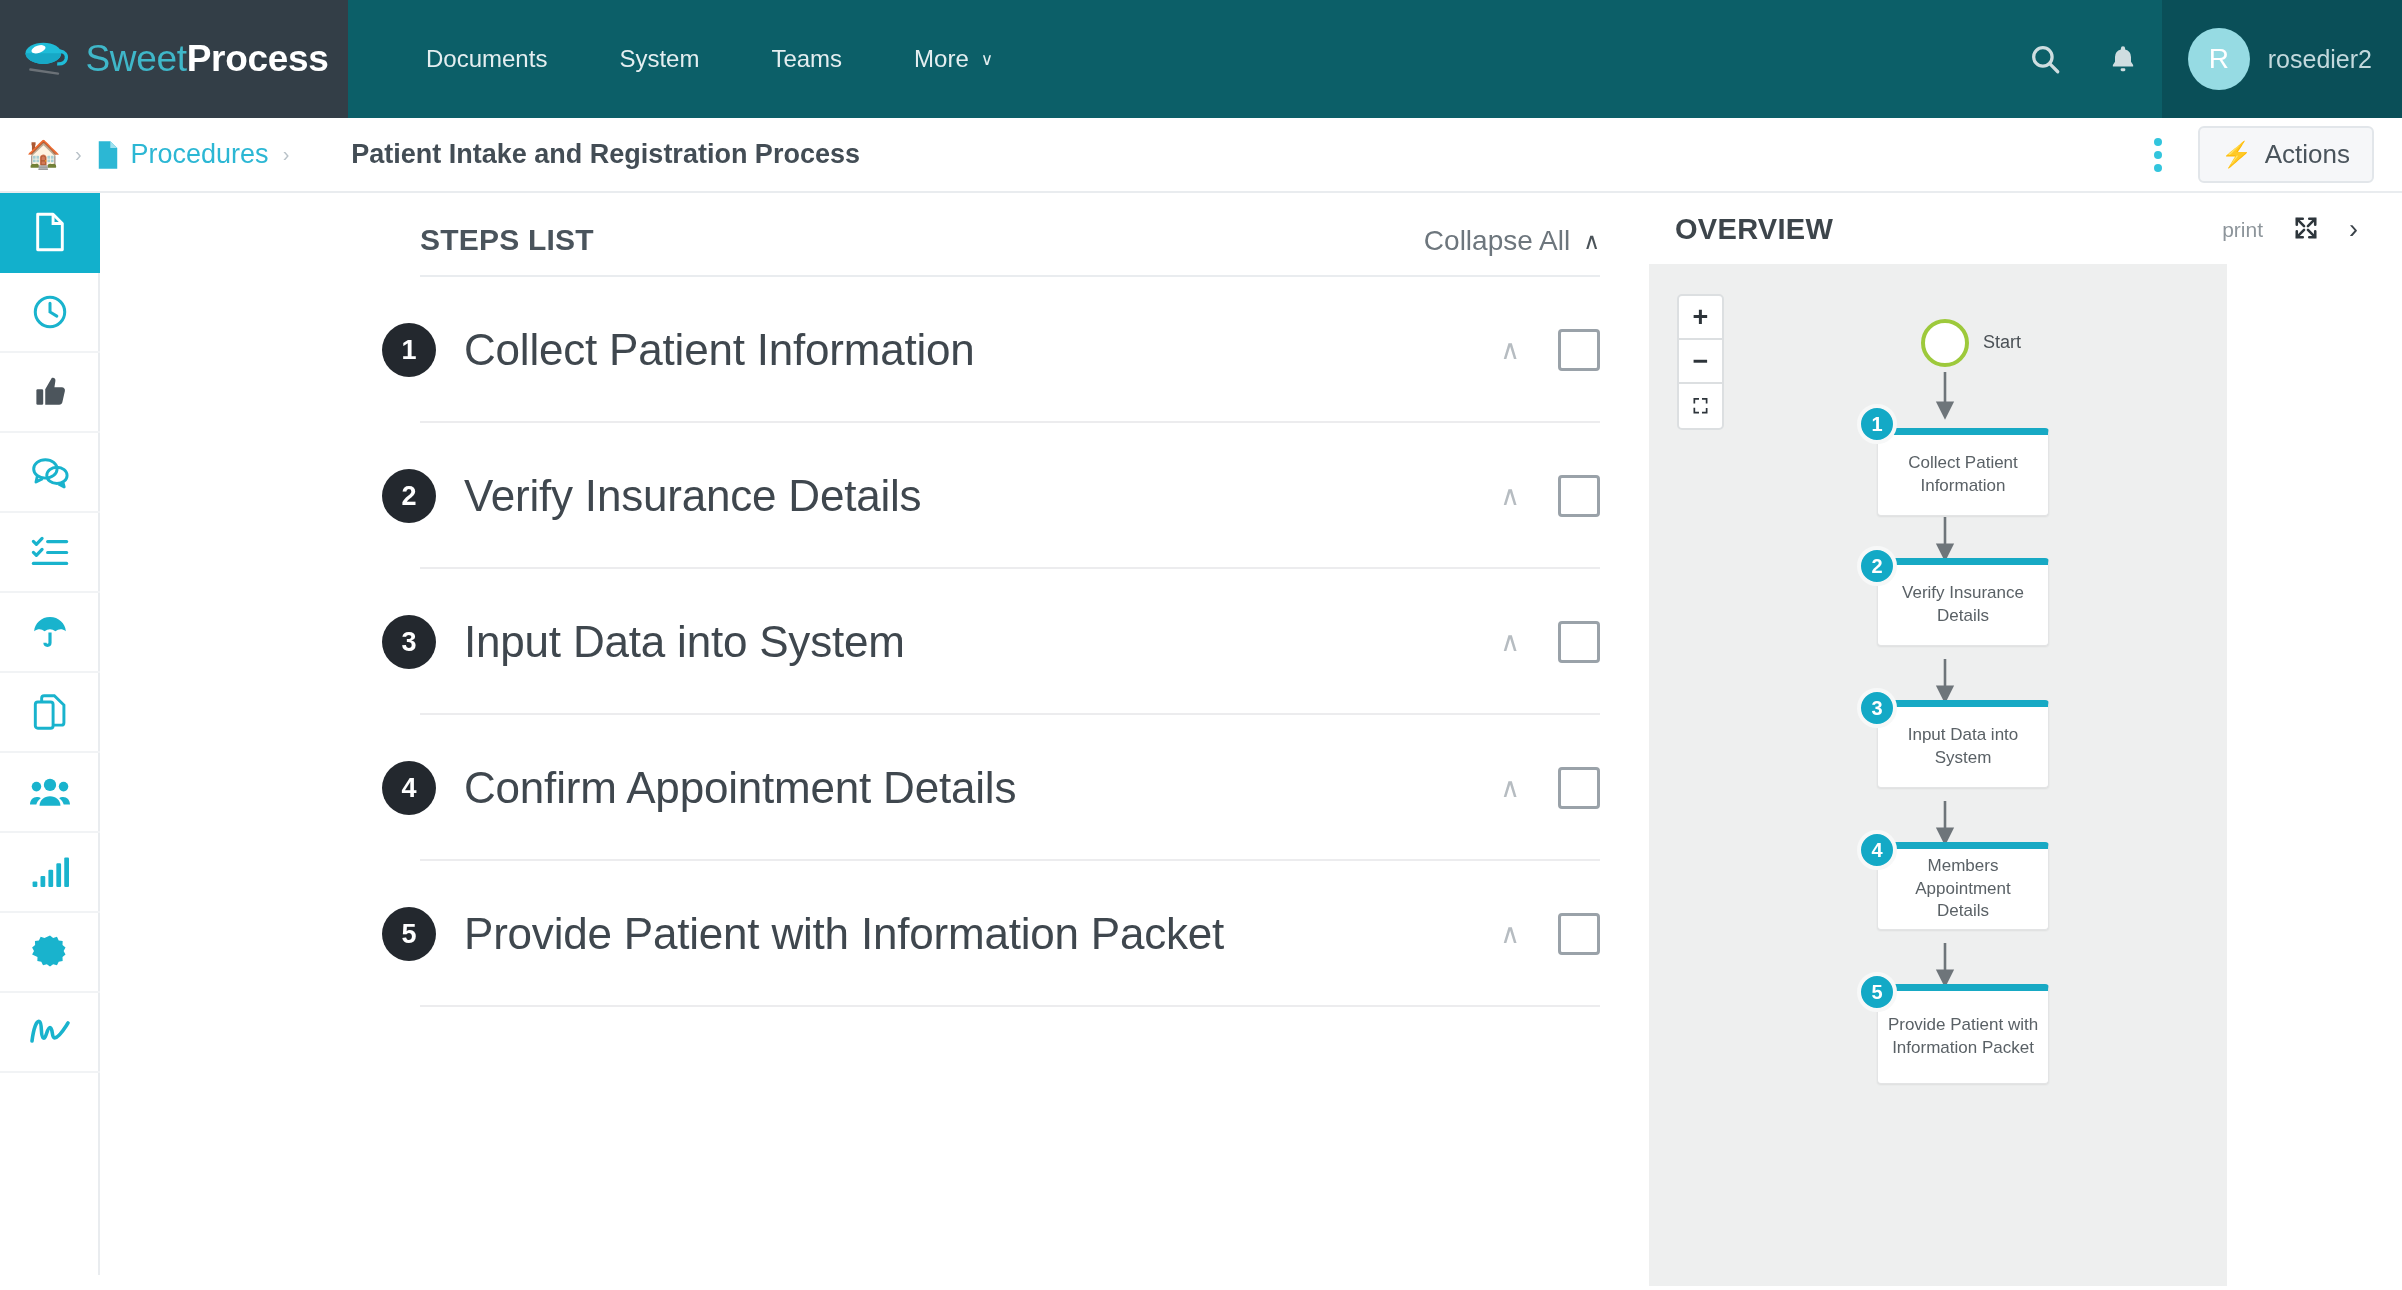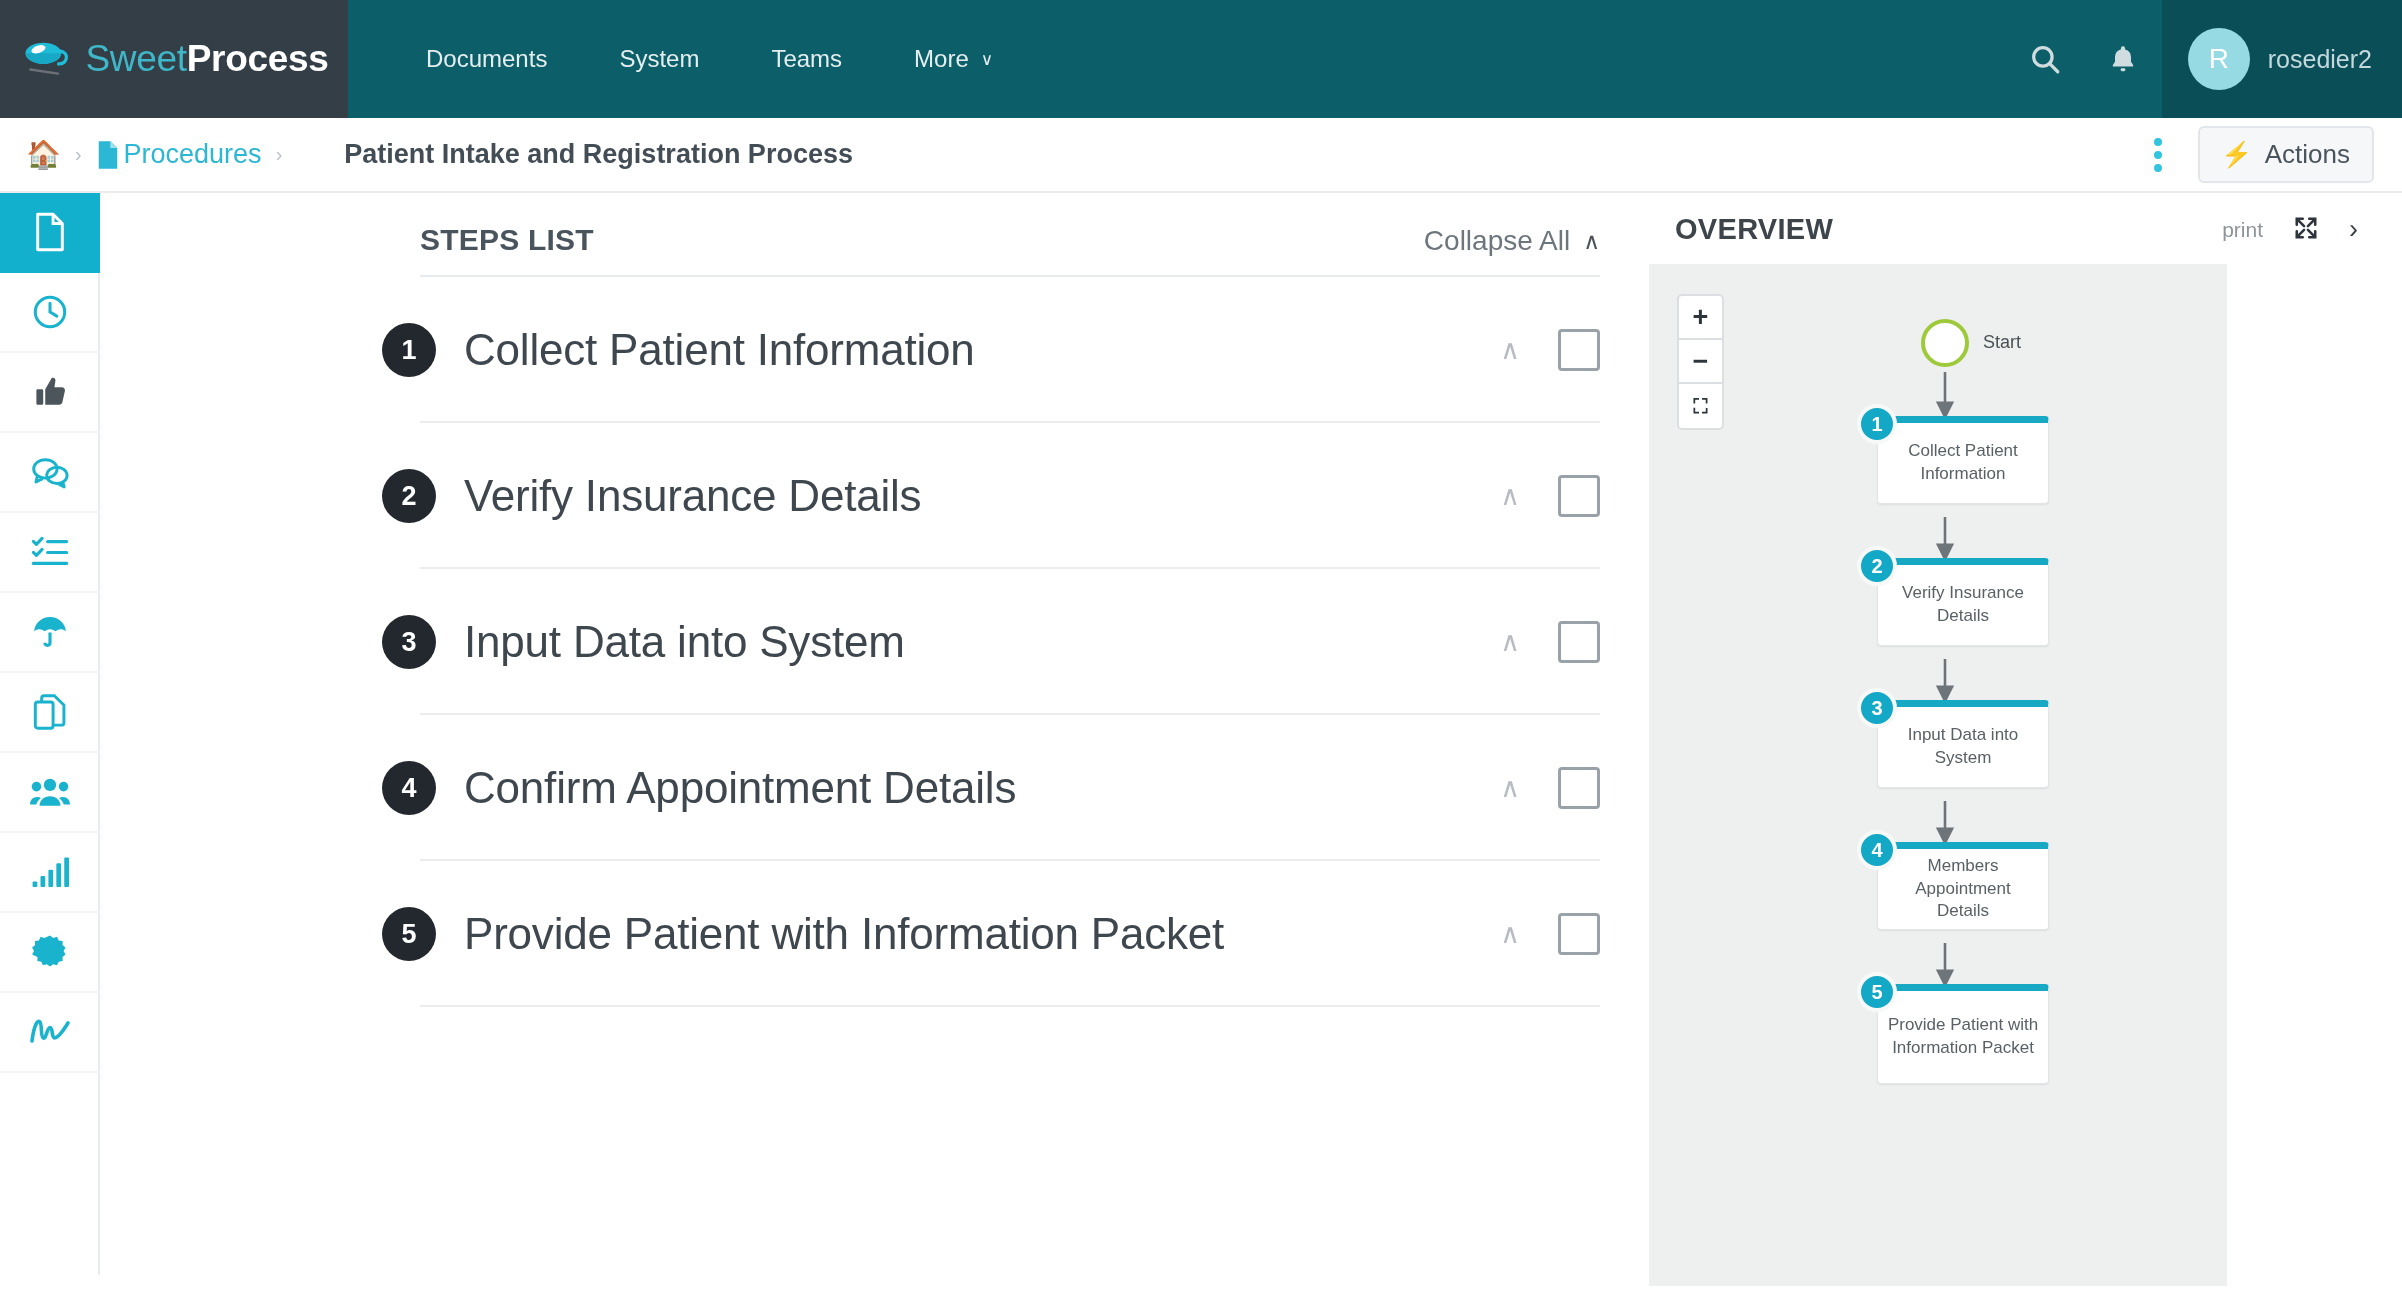--- a/index.html
+++ b/index.html
@@ -69,21 +69,21 @@
     background: #ffffff;
     border-bottom: 2px solid #e9ecef;
     display: flex; align-items: center;
     padding: 0 28px 0 26px;
   }
   .crumbs { display: flex; align-items: center; gap: 14px; }
   .crumb-home { color: #17b0ca; font-size: 28px; line-height: 1; cursor: pointer; }
   .crumb-sep { color: #b9c2c8; font-size: 20px; }
   .crumb-link {
     color: #2cb7d4; font-size: 27px; cursor: pointer;
-    display: flex; align-items: center; gap: 4px;
+    display: flex; align-items: center; gap: 11px;
   }
   .crumb-current { color: #434d55; font-size: 27px; font-weight: 700; margin-left: 48px; }
 
   .crumb-right { margin-left: auto; display: flex; align-items: center; gap: 28px; }
   .kebab { display: flex; flex-direction: column; gap: 5px; cursor: pointer; padding: 8px; }
   .kebab span { width: 8px; height: 8px; border-radius: 50%; background: #32c5dd; display: block; }
   .actions-btn {
     display: flex; align-items: center; gap: 12px;
     background: #f6f7f9; border: 2px solid #e2e6ea; border-radius: 6px;
     padding: 11px 22px; cursor: pointer;
@@ -500,21 +500,21 @@
       <line x1="296" y1="253" x2="296" y2="290" stroke="#6e757a" stroke-width="2.6" marker-end="url(#arrow)"></line>
       <line x1="296" y1="395" x2="296" y2="432" stroke="#6e757a" stroke-width="2.6" marker-end="url(#arrow)"></line>
       <line x1="296" y1="537" x2="296" y2="574" stroke="#6e757a" stroke-width="2.6" marker-end="url(#arrow)"></line>
       <line x1="296" y1="679" x2="296" y2="716" stroke="#6e757a" stroke-width="2.6" marker-end="url(#arrow)"></line>
     </svg>
 
     <div class="startnode" style="left:272px; top:55px;"></div>
     <div class="startlbl" style="left:334px; top:68px;">Start</div>
 
     <div class="fnum" style="left:208px; top:140px;">1</div>
-    <div class="fnode" style="left:228px; top:152px; height:88px;">
+    <div class="fnode" style="left:228px; top:164px; height:88px;">
       <span style="white-space:pre-line;">Collect Patient
 Information</span>
     </div>
 
     <div class="fnum" style="left:208px; top:282px;">2</div>
     <div class="fnode" style="left:228px; top:294px; height:88px;">
       <span style="white-space:pre-line;">Verify Insurance
 Details</span>
     </div>
 

